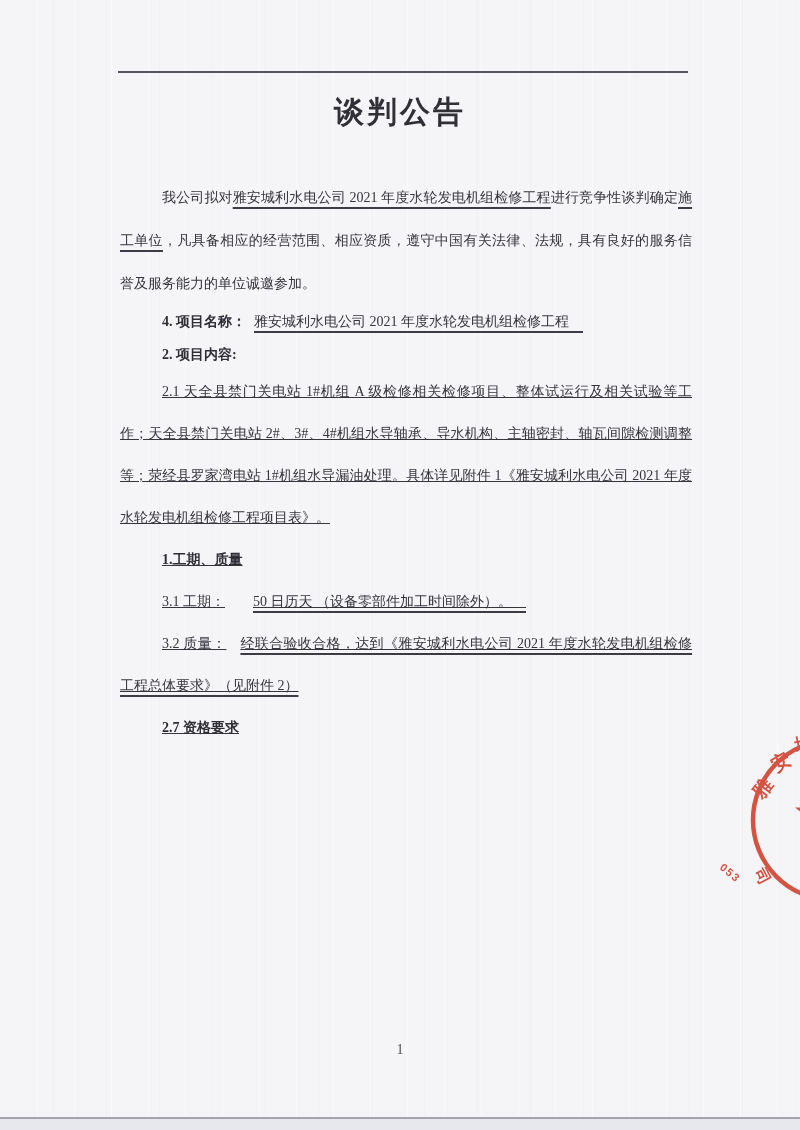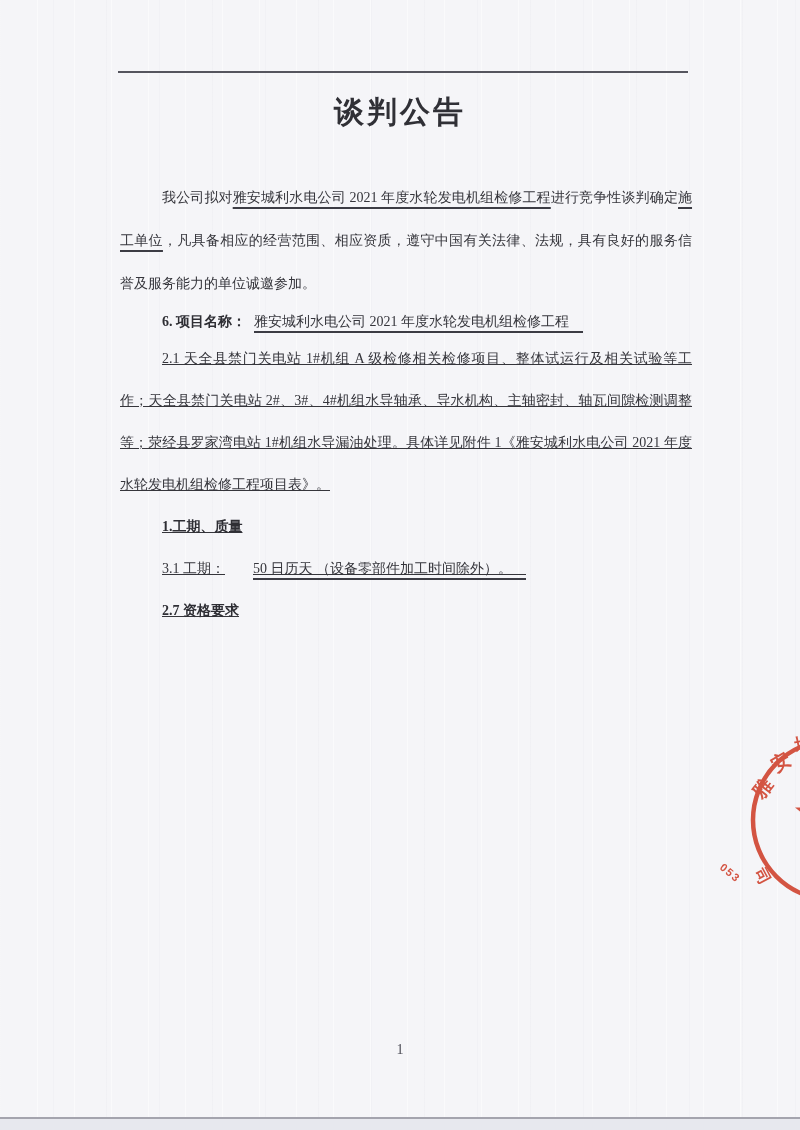--- a/index.html
+++ b/index.html
@@ -60,30 +60,32 @@
 <div class="page">
 
   <div class="rule"></div>
 
   <h1 class="title">谈判公告</h1>
 
   <div class="content">
 
     <p class="para lh43"><span>我公司拟对</span><span class="u">雅安城利水电公司 2021 年度水轮发电机组检修工程</span><span>进行竞争性谈判确定</span><span class="u">施工单位</span><span>，凡具备相应的经营范围、相应资质，遵守中国有关法律、法规，具有良好的服务信誉及服务能力的单位诚邀参加。</span></p>
 
-    <p class="para lh33"><b class="g8">6. 项目名称：</b><span class="u">雅安城利水电公司 2021 年度水轮发电机组检修工程　</span></p>
+    <p class="para lh33"><b class="g8">4. 项目名称：</b><span class="u">雅安城利水电公司 2021 年度水轮发电机组检修工程　</span></p>
 
+    <p class="para lh33"><b>2. 项目内容:</b></p>
 
     <p class="para lh42"><span>2.1 天全县禁门关电站 1#机组 A 级检修相关检修项目、整体试运行及相关试验等工作；天全县禁门关电站 2#、3#、4#机组水导轴承、导水机构、主轴密封、轴瓦间隙检测调整等；荥经县罗家湾电站 1#机组水导漏油处理。具体详见附件 1《雅安城利水电公司 2021 年度水轮发电机组检修工程项目表》。</span></p>
 
 
     <p class="para lh42"><b>1.工期、质量</b></p>
 
     <p class="para lh42"><span class="g28">3.1 工期：</span><span class="u">50 日历天 （设备零部件加工时间除外）。　</span></p>
 
+    <p class="para lh42"><span class="g14">3.2 质量：</span><span class="u">经联合验收合格，达到《雅安城利水电公司 2021 年度水轮发电机组检修工程总体要求》（见附件 2）</span></p>
 
 
     <p class="para lh42"><b>2.7 资格要求</b></p>
 
   </div>
 
   <svg class="seal" viewBox="0 0 200 180" aria-hidden="true">
     <g opacity="0.88">
       <circle cx="118" cy="87" r="80" fill="none" stroke="#cf3e2a" stroke-width="4.5"></circle>
       <polygon points="118,47 127.4,74.1 156,74.6 133.2,91.9 141.5,119.4 118,103 94.5,119.4 102.8,91.9 80,74.6 108.6,74.1" fill="#cf3e2a"></polygon>

